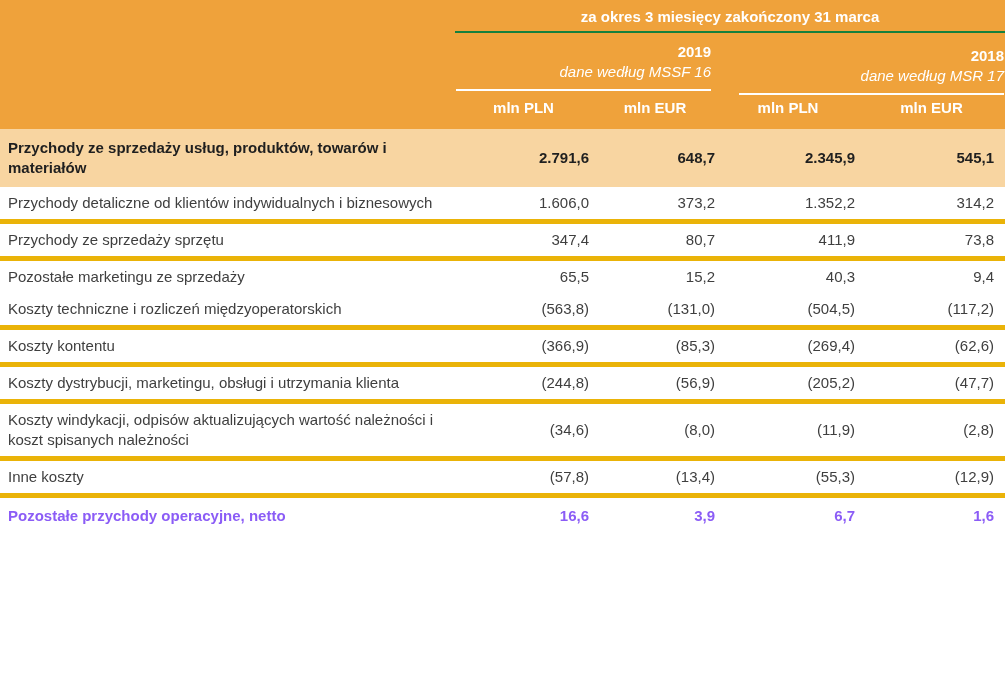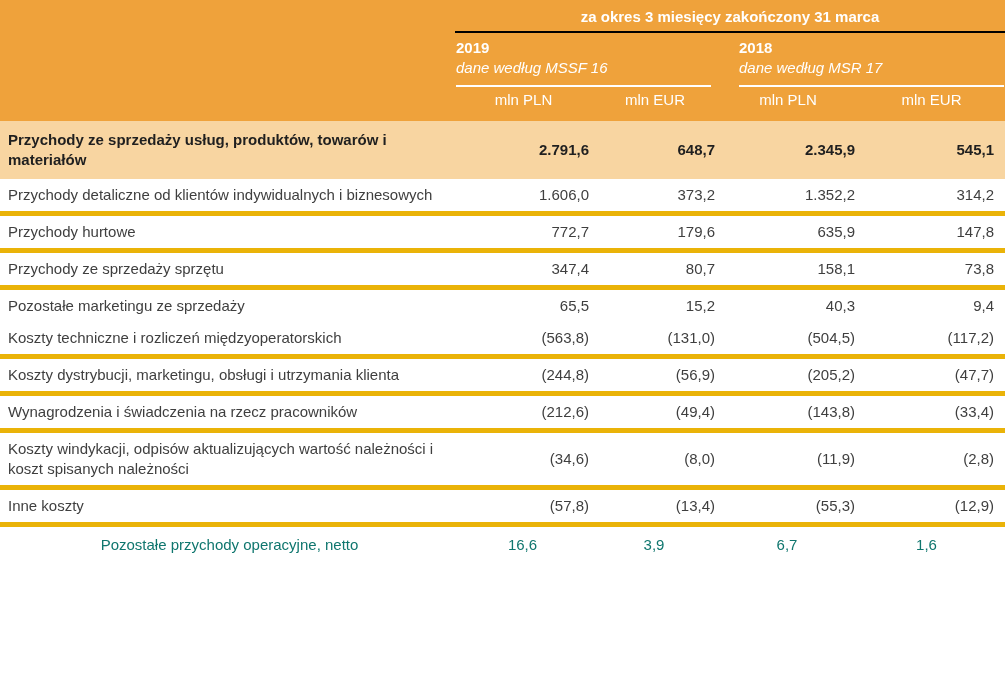--- a/index.html
+++ b/index.html
@@ -12,46 +12,46 @@
   col.c-n1 { width: 137px; }
   col.c-n2 { width: 126px; }
   col.c-n3 { width: 140px; }
   col.c-n4 { width: 147px; }
 
   
   thead td { background: #EFA23B; color: #ffffff; font-size: 15px; }
   thead td.blank { border: none; }
   td.period-title {
     font-weight: bold; text-align: center;
-    padding: 8px 0 6px 0; border-bottom: 2px solid #000000;
+    padding: 8px 0 6px 0; border-bottom: 2px solid #15803d;
   }
-  .grp { text-align: left; padding: 4px 0 7px 0; border-bottom: 2px solid #ffffff; }
+  .grp { text-align: right; padding: 4px 0 7px 0; border-bottom: 2px solid #ffffff; }
   .grp-2019 { margin-right: 6px; }
-  .grp-2018 { margin-left: 20px; }
+  .grp-2018 { margin-left: 20px; margin-top: 8px; }
   .grp-year { font-weight: bold; line-height: 20px; }
   .grp-sub { font-style: italic; line-height: 20px; }
   tr.units-row td.unit {
-    font-weight: normal; text-align: center; padding: 3px 0 13px 0;
+    font-weight: bold; text-align: center; padding: 3px 0 13px 0;
   }
 
   
   tbody td {
     font-size: 15px; line-height: 20px; color: #3F3F3F;
     vertical-align: middle; padding-top: 6px; padding-bottom: 6px;
     background: #ffffff;
   }
   tbody td.label { padding-left: 8px; padding-right: 4px; }
   tbody td.num { text-align: right; padding-right: 3px; white-space: nowrap; }
   tbody td.num:last-child { padding-right: 11px; }
   tr.sep td { border-bottom: 5px solid #eab308; }
   tr.highlight td {
     background: #F8D5A1; font-weight: bold; color: #1F1F1F;
     padding-top: 9px; padding-bottom: 9px;
   }
-  tr.bold td { font-weight: normal; color: #0f766e; padding-top: 8px; padding-bottom: 8px; text-align: center; }
+  tr.bold td { font-weight: bold; color: #8b5cf6; padding-top: 8px; padding-bottom: 8px; }
 </style>
 </head>
 <body>
 
 <div class="page">
   <table class="fin">
     <colgroup>
       <col class="c-label">
         <col class="c-n1">
         <col class="c-n2">
@@ -95,60 +95,53 @@
           <td class="num">545,1</td>
         </tr>
         <tr class="normal sep">
           <td class="label">Przychody detaliczne od klientów indywidualnych i biznesowych</td>
           <td class="num">1.606,0</td>
           <td class="num">373,2</td>
           <td class="num">1.352,2</td>
           <td class="num">314,2</td>
         </tr>
         <tr class="normal sep">
-          <td class="label">Przychody hurtowe</td>
-          <td class="num">772,7</td>
-          <td class="num">179,6</td>
-          <td class="num">635,9</td>
-          <td class="num">147,8</td>
-        </tr>
-        <tr class="normal sep">
           <td class="label">Przychody ze sprzedaży sprzętu</td>
           <td class="num">347,4</td>
           <td class="num">80,7</td>
-          <td class="num">158,1</td>
+          <td class="num">411,9</td>
           <td class="num">73,8</td>
         </tr>
         <tr class="normal">
           <td class="label">Pozostałe marketingu ze sprzedaży</td>
           <td class="num">65,5</td>
           <td class="num">15,2</td>
           <td class="num">40,3</td>
           <td class="num">9,4</td>
         </tr>
         <tr class="normal sep">
           <td class="label">Koszty techniczne i rozliczeń międzyoperatorskich</td>
           <td class="num">(563,8)</td>
           <td class="num">(131,0)</td>
           <td class="num">(504,5)</td>
           <td class="num">(117,2)</td>
         </tr>
         <tr class="normal sep">
+          <td class="label">Koszty kontentu</td>
+          <td class="num">(366,9)</td>
+          <td class="num">(85,3)</td>
+          <td class="num">(269,4)</td>
+          <td class="num">(62,6)</td>
+        </tr>
+        <tr class="normal sep">
           <td class="label">Koszty dystrybucji, marketingu, obsługi i utrzymania klienta</td>
           <td class="num">(244,8)</td>
           <td class="num">(56,9)</td>
           <td class="num">(205,2)</td>
           <td class="num">(47,7)</td>
-        </tr>
-        <tr class="normal sep">
-          <td class="label">Wynagrodzenia i świadczenia na rzecz pracowników</td>
-          <td class="num">(212,6)</td>
-          <td class="num">(49,4)</td>
-          <td class="num">(143,8)</td>
-          <td class="num">(33,4)</td>
         </tr>
         <tr class="normal sep">
           <td class="label">Koszty windykacji, odpisów aktualizujących wartość należności i koszt spisanych należności</td>
           <td class="num">(34,6)</td>
           <td class="num">(8,0)</td>
           <td class="num">(11,9)</td>
           <td class="num">(2,8)</td>
         </tr>
         <tr class="normal sep">
           <td class="label">Inne koszty</td>

